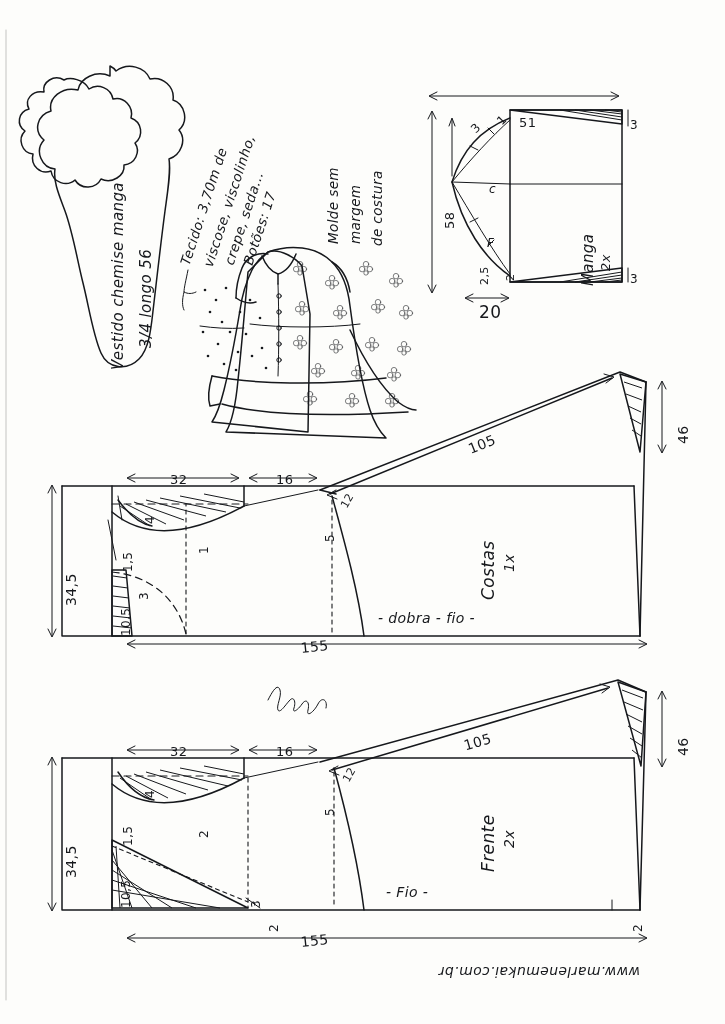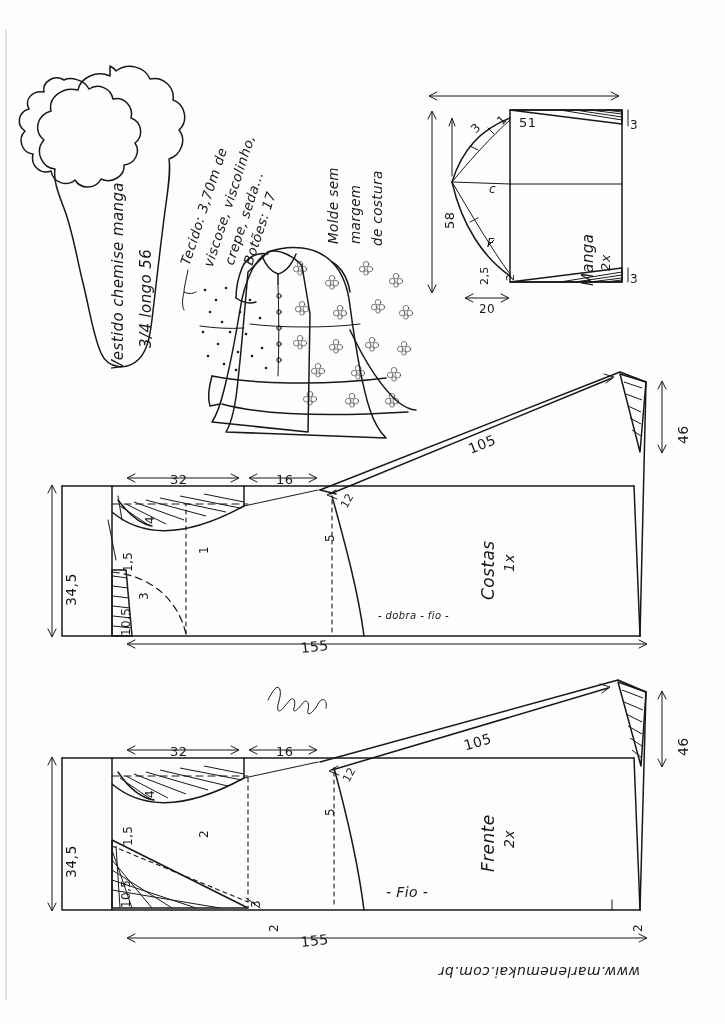--- a/index.html
+++ b/index.html
@@ -486,39 +486,39 @@
   <div class="hw it" style="left:580px;top:256px;font-size:13px;">
     <span class="rot90" style="display:inline-block;">2x</span>
   </div>
   <div class="hw it" style="left:489px;top:182px;font-size:12px;">c</div>
   <div class="hw it" style="left:487px;top:236px;font-size:12px;">F</div>
 
   <div class="hw" style="left:519px;top:105px;font-size:13px;margin-top:10px;">51</div>
   <div class="hw" style="left:424px;top:214px;font-size:13px;">
     <span class="rot90" style="display:inline-block;">58</span>
   </div>
-  <div class="hw" style="left:479px;top:302px;font-size:12px;text-align:center;">20</div>
+  <div class="hw" style="left:479px;top:302px;font-size:17px;text-align:center;">20</div>
   <div class="hw" style="left:630px;top:118px;font-size:12px;">3</div>
   <div class="hw" style="left:630px;top:272px;font-size:12px;">3</div>
   <div class="hw" style="left:468px;top:126px;font-size:12px;transform-origin:0 0;transform:rotate(-45deg);">3</div>
   <div class="hw" style="left:494px;top:118px;font-size:12px;transform-origin:0 0;transform:rotate(-45deg);">1</div>
   <div class="hw" style="left:462px;top:272px;font-size:11px;">
     <span class="rot90" style="display:inline-block;">2,5</span>
   </div>
   <div class="hw" style="left:488px;top:268px;font-size:11px;">
     <span class="rot90" style="display:inline-block;">2</span>
   </div>
 
   <div class="hw it" style="left:455px;top:580px;font-size:17px;">
     <span class="rot90" style="display:inline-block;">Costas</span>
   </div>
   <div class="hw it" style="left:482px;top:556px;font-size:14px;">
     <span class="rot90" style="display:inline-block;">1x</span>
   </div>
-  <div class="hw it" style="left:378px;top:610px;font-size:10px;">- dobra - fio -</div>
+  <div class="hw it" style="left:378px;top:610px;font-size:14px;">- dobra - fio -</div>
 
   <div class="hw" style="left:44px;top:590px;font-size:14px;">
     <span class="rot90" style="display:inline-block;">34,5</span>
   </div>
   <div class="hw" style="left:300px;top:640px;font-size:14px;transform-origin:0 0;transform:rotate(-6deg);">155</div>
   <div class="hw" style="left:656px;top:428px;font-size:14px;">
     <span class="rot90" style="display:inline-block;">46</span>
   </div>
   <div class="hw" style="left:466px;top:442px;font-size:14px;transform-origin:0 0;transform:rotate(-22deg);">105</div>
   <div class="hw" style="left:170px;top:472px;font-size:13px;">32</div>

